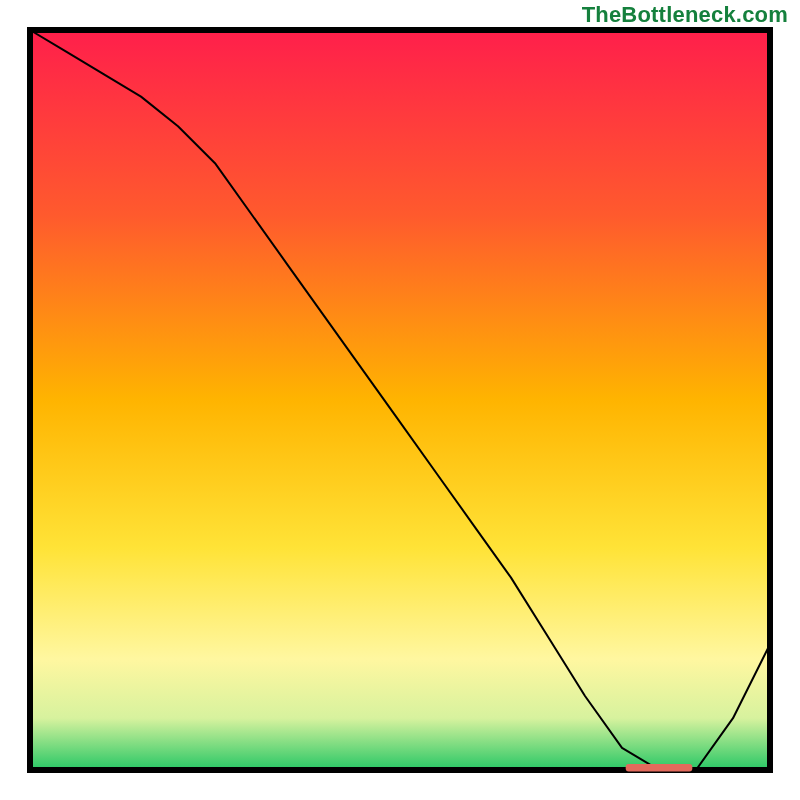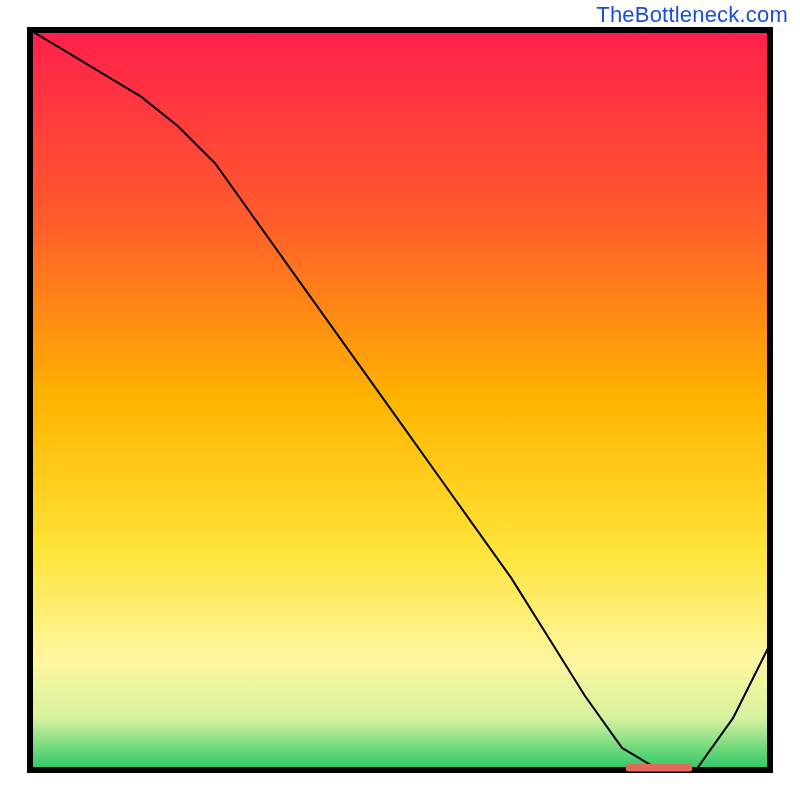--- a/index.html
+++ b/index.html
@@ -12,23 +12,23 @@
   }
   .stage {
     position: relative;
     width: 800px;
     height: 800px;
   }
   .watermark {
     position: absolute;
     top: 2px;
     right: 12px;
-    color: #1d4ed8;
+    color: #15803d;
     font-size: 22px;
-    font-weight: 400;
+    font-weight: 700;
     letter-spacing: 0.2px;
     user-select: none;
   }
   svg {
     display: block;
   }
 </style>
 </head>
 <body>
 

